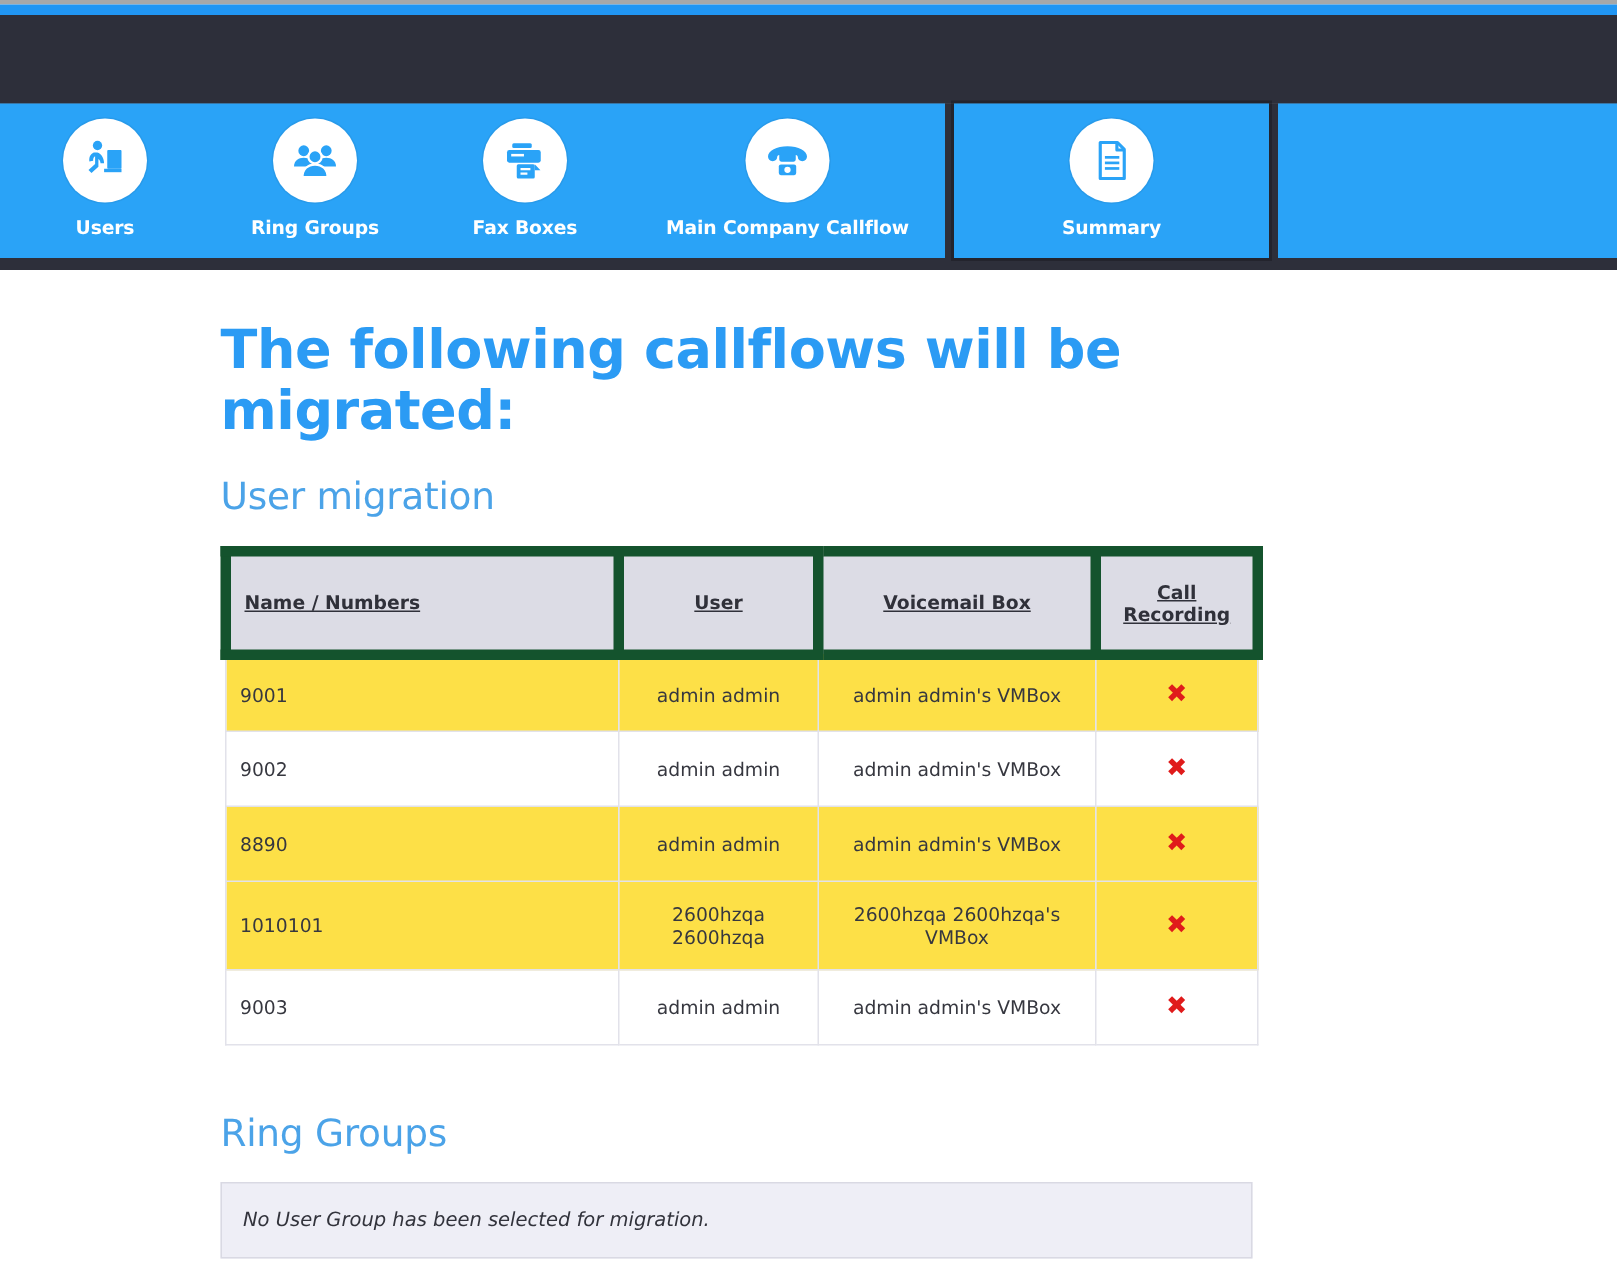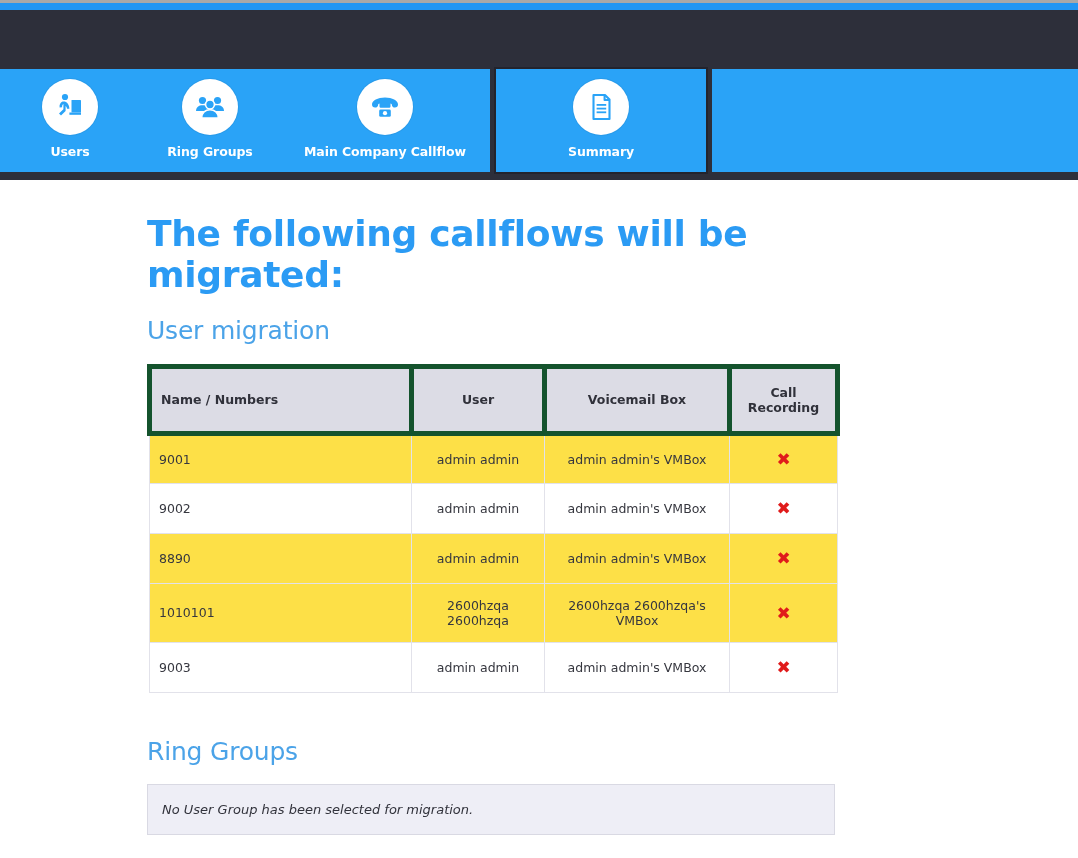--- a/index.html
+++ b/index.html
@@ -137,22 +137,23 @@
     border: 1px solid #d9d9e3;
     table-layout: fixed;
   }
   #user-callflows-table th {
     background: #dcdce5;
     color: #30313a;
     font-size: 12.5px;
     font-weight: bold;
     text-align: center;
     padding: 16px 10px;
-    border: 5px solid #14532d;
+    border: 7px solid #14532d;
     height: 53px;
+    text-decoration: underline;
   }
   #user-callflows-table th.col-name {
     text-align: left;
     padding-left: 9px;
   }
   #user-callflows-table td {
     font-size: 12.5px;
     color: #36373f;
     padding: 14px 10px;
     border: 1px solid #e2e2ea;
@@ -216,20 +217,34 @@
           <circle cx="24.5" cy="10.5" r="3.6" fill="#2aa3f7"></circle>
           <path d="M3 21 C3 17.2 5.9 15.2 9.5 15.2 C13.1 15.2 16 17.2 16 21 Z" fill="#2aa3f7"></path>
           <path d="M18 21 C18 17.2 20.9 15.2 24.5 15.2 C28.1 15.2 31 17.2 31 21 Z" fill="#2aa3f7"></path>
           <circle cx="17" cy="14.5" r="4.4" fill="#2aa3f7" stroke="#ffffff" stroke-width="1.5"></circle>
           <path d="M8.6 28 C8.6 22.6 12.4 19.7 17 19.7 C21.6 19.7 25.4 22.6 25.4 28 Z" fill="#2aa3f7" stroke="#ffffff" stroke-width="1.5"></path>
         </svg>
       </span>
       <span class="tab-label">Ring Groups</span>
     </div>
 
+    <div class="nav-tab">
+      <span class="tab-icon-circle">
+        <svg width="34" height="34" viewBox="0 0 34 34" aria-hidden="true">
+          <rect x="8.5" y="5.5" width="13" height="3.2" rx="1" fill="#2aa3f7"></rect>
+          <rect x="5" y="10" width="22.5" height="8.5" rx="1.6" fill="#2aa3f7"></rect>
+          <rect x="7.8" y="12.6" width="8.5" height="1.7" fill="#ffffff"></rect>
+          <rect x="11.5" y="19.5" width="12" height="9.5" rx="1" fill="#2aa3f7"></rect>
+          <rect x="14" y="22" width="6.6" height="1.5" fill="#ffffff"></rect>
+          <rect x="14" y="25" width="4.6" height="1.5" fill="#ffffff"></rect>
+          <path d="M23.5 19.5 L23.5 23.5 L27.3 23.5 Z" fill="#2aa3f7"></path>
+        </svg>
+      </span>
+      <span class="tab-label">Fax Boxes</span>
+    </div>
 
     <div class="nav-tab wide">
       <span class="tab-icon-circle">
         <svg width="34" height="34" viewBox="0 0 34 34" aria-hidden="true">
           <path d="M17 7.5 C9.8 7.5 4 10.6 4 14.4 C4 16.2 5.2 17.5 7.1 17.5 C8.9 17.5 10.1 16.4 10.1 14.9 C10.1 14.1 10.6 13.6 11.5 13.4 L11.5 16.2 C11.5 17.1 12.2 17.8 13.1 17.8 L20.9 17.8 C21.8 17.8 22.5 17.1 22.5 16.2 L22.5 13.4 C23.4 13.6 23.9 14.1 23.9 14.9 C23.9 16.4 25.1 17.5 26.9 17.5 C28.8 17.5 30 16.2 30 14.4 C30 10.6 24.2 7.5 17 7.5 Z" fill="#2aa3f7"></path>
           <rect x="11.2" y="19.6" width="11.6" height="7.2" rx="1.4" fill="#2aa3f7"></rect>
           <circle cx="17" cy="23.2" r="2.1" fill="#ffffff"></circle>
         </svg>
       </span>
       <span class="tab-label">Main Company Callflow</span>

